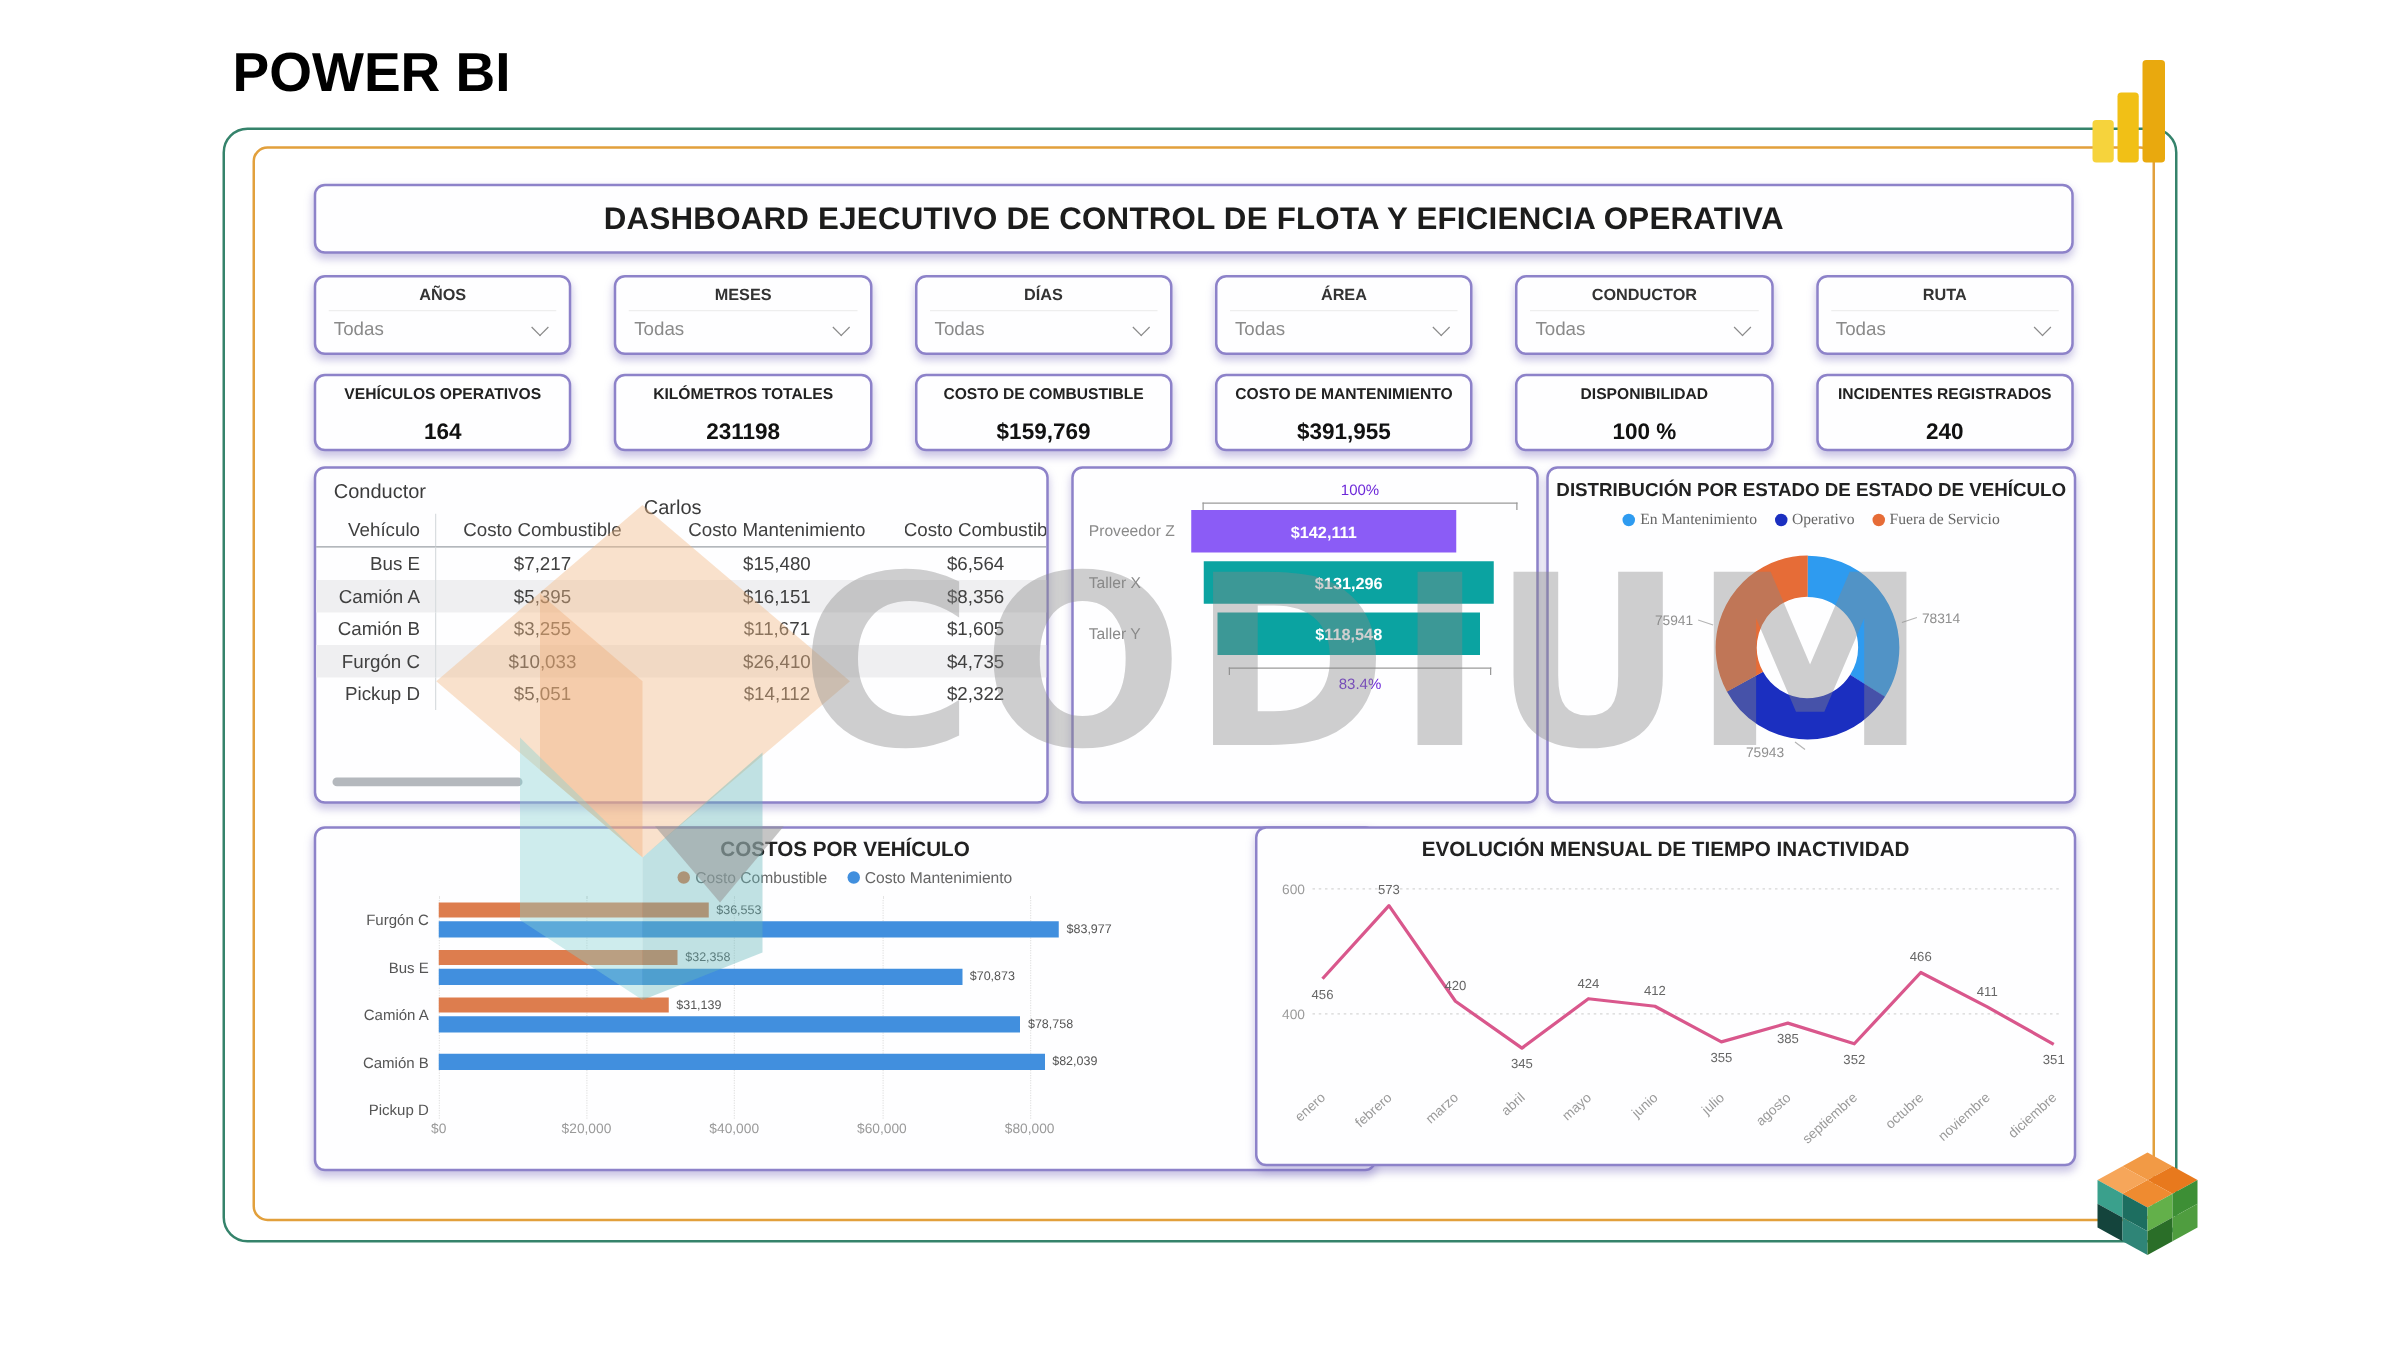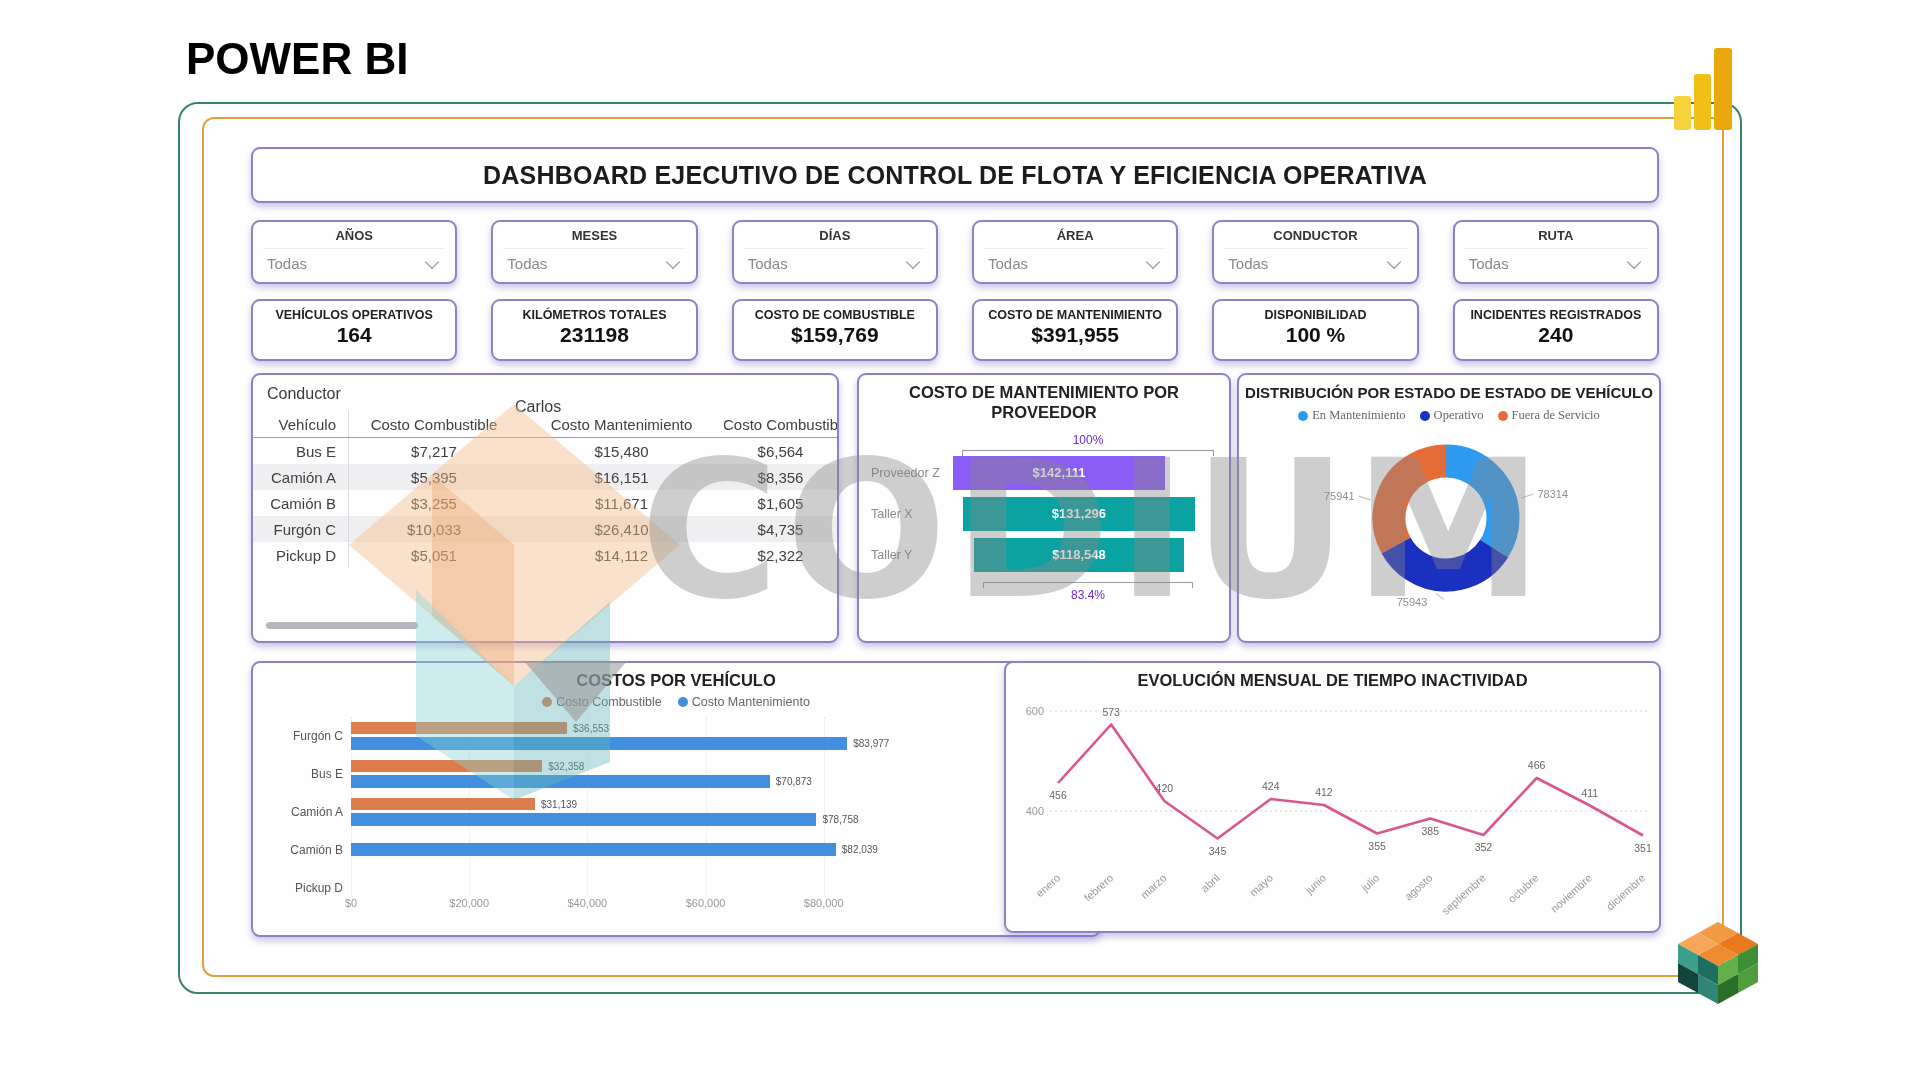--- a/index.html
+++ b/index.html
@@ -27,21 +27,21 @@
   #kpi-row{position:absolute;left:251px;top:299px;width:1408px;height:62px;display:flex;gap:34px;}
   .card{flex:1;background:#fefeff;border:2.5px solid #8d82c9;border-radius:9px;
     box-shadow:0 4px 7px rgba(120,108,188,.40);box-sizing:border-box;position:relative;}
   .slicer-label{font-size:13px;font-weight:700;color:#333;text-align:center;margin-top:6px;}
   .slicer-select{display:flex;align-items:center;justify-content:space-between;margin:5px 10px 0 10px;
     border-top:1px solid #eee;padding:6px 4px 0 4px;cursor:pointer;}
   .slicer-value{font-size:15px;color:#8a8a8a;}
   .chev{width:9px;height:9px;border-right:1.6px solid #8a8a8a;border-bottom:1.6px solid #8a8a8a;
     transform:rotate(45deg);margin:-4px 4px 0 0;}
   .kpi-label{font-size:12.5px;font-weight:700;color:#222;text-align:center;margin-top:7px;}
-  .kpi-value{font-size:21px;font-weight:600;color:#111;text-align:center;margin-top:1px;}
+  .kpi-value{font-size:18px;font-weight:600;color:#111;text-align:center;margin-top:13px;}
   
   #table-panel{left:251px;top:373px;width:588px;height:270px;padding:10px 0 0 0;}
   .mx-h1{position:relative;height:26px;font-size:16px;color:#3b3b3b;}
   .mx-h1 .corner{position:absolute;left:14px;}
   .mx-h1 .group{position:absolute;left:262px;margin-top:13px;}
   .mx-grid{display:grid;grid-template-columns:96px 170px 205px 1fr;}
   .mx-h2{height:26px;align-items:center;font-size:15.5px;color:#3b3b3b;border-bottom:1px solid #9aa0a6;}
   .mx-h2 .mx-c{overflow:hidden;white-space:nowrap;}
   .mx-c{display:flex;align-items:center;justify-content:center;height:26px;font-size:15px;color:#404040;}
   .mx-c.c1{justify-content:flex-end;padding-right:12px;border-right:1px solid #d9dde0;box-sizing:border-box;}
@@ -231,21 +231,20 @@
         <div class="mx-c c1">Pickup D</div>
         <div class="mx-c c2">$5,051</div>
         <div class="mx-c c3">$14,112</div>
         <div class="mx-c c4">$2,322</div>
       </div>
     </div>
   <div id="table-scrollbar"></div>
 </div>
 
 <div id="funnel-panel" class="panel">
-  <div class="chart-title">COSTO DE MANTENIMIENTO POR PROVEEDOR</div>
   <div id="funnel-body">
       <div class="fn-bracket">
         <div class="fn-pct">100%</div>
         <div class="fn-line" style="width: 252px;"></div>
       </div>
       <div class="fn-row">
         <div class="fn-label">Proveedor Z</div>
         <div class="fn-zone">
           <div class="fn-bar" style="width: 212px; left: 0px; background: #8b5cf6;">
             <span class="fn-val">$142,111</span>

